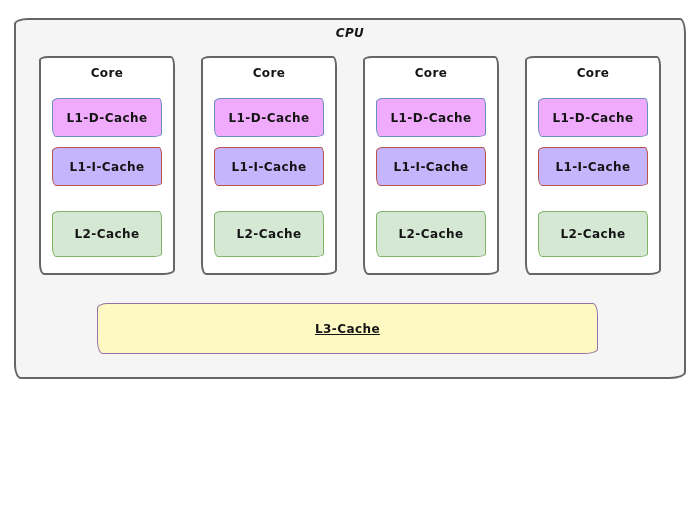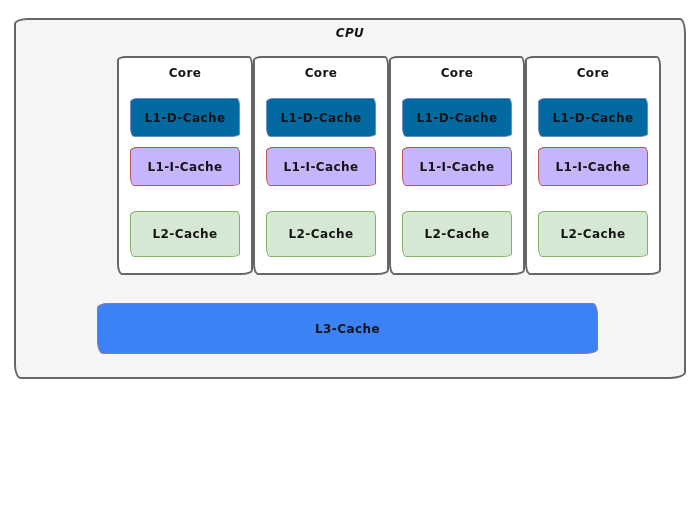--- a/index.html
+++ b/index.html
@@ -21,20 +21,21 @@
     font-size: 12px;
     font-weight: 700;
     letter-spacing: 0.4px;
     white-space: nowrap;
     user-select: none;
   }
   
   .sketch {
     box-sizing: border-box;
     position: absolute;
+    text-decoration: underline;
   }
   .cpu-box {
     left: 14px; top: 18px;
     width: 672px; height: 361px;
     background: #f5f5f5;
     border: 2px solid #666666;
     border-radius: 14px 6px 16px 7px / 6px 15px 7px 14px;
   }
   .cpu-title {
     position: absolute;
@@ -42,21 +43,21 @@
     width: 100%;
     text-align: center;
     font-size: 12px;
     font-style: italic;
   }
   .cores-row {
     position: absolute;
     top: 36px; left: 23px; right: 23px;
     height: 219px;
     display: flex;
-    justify-content: flex-end;
+    justify-content: space-between;
   }
   .core-box {
     position: relative;
     box-sizing: border-box;
     width: 136px; height: 219px;
     background: #ffffff;
     border: 2px solid #666666;
     border-radius: 9px 4px 11px 5px / 4px 10px 5px 11px;
   }
   .core-title {
@@ -69,27 +70,27 @@
     position: absolute;
     left: 11px;
     width: 110px;
     height: 39px;
     display: flex;
     align-items: center;
     justify-content: center;
     box-sizing: border-box;
     border-radius: 7px 3px 9px 4px / 4px 8px 3px 9px;
   }
-  .cache.l1d { top: 40px;  background: #0369a1; border: 1.6px solid #6c8ebf; }
+  .cache.l1d { top: 40px;  background: #f0abfc; border: 1.6px solid #6c8ebf; }
   .cache.l1i { top: 89px;  background: #c4b5fd; border: 1.6px solid #b85450; }
   .cache.l2  { top: 153px; height: 46px; background: #d5e8d4; border: 1.6px solid #82b366; }
   .l3-box {
     left: 97px; top: 303px;
     width: 501px; height: 51px;
-    background: #3b82f6;
+    background: #fef9c3;
     border: 1.8px solid #9673a6;
     border-radius: 11px 5px 13px 6px / 5px 12px 5px 13px;
     display: flex; align-items: center; justify-content: center;
   }
   .ram-box {
     left: 95px; top: 403px;
     width: 499px; height: 108px;
     background: #ffe6cc;
     border: 2px solid #d79b00;
     border-radius: 12px 5px 14px 6px / 6px 13px 5px 14px;

